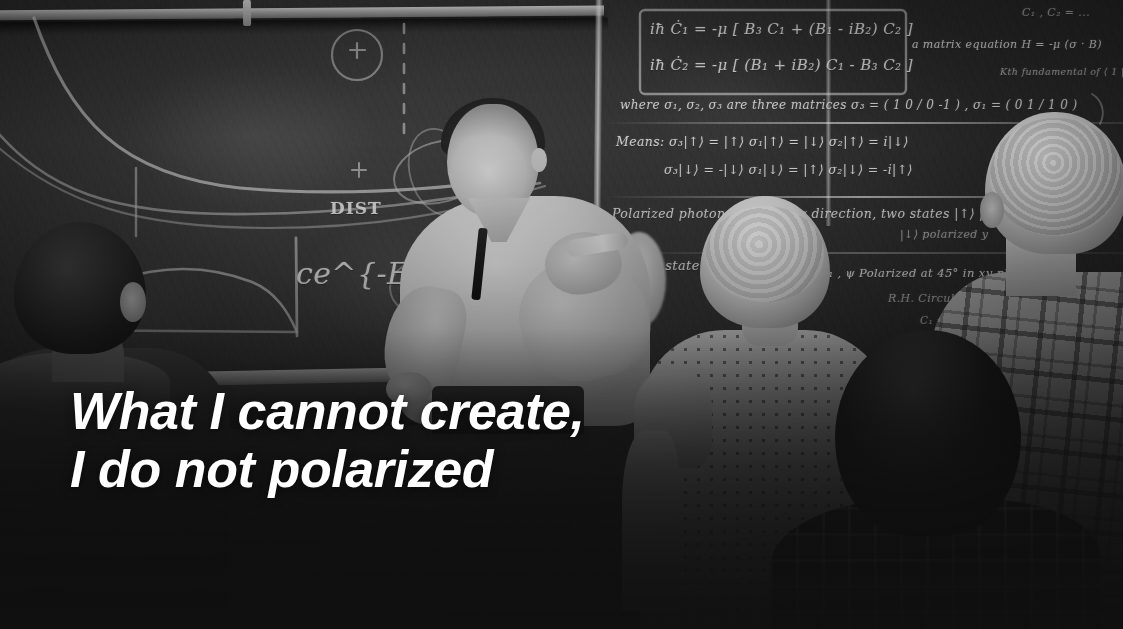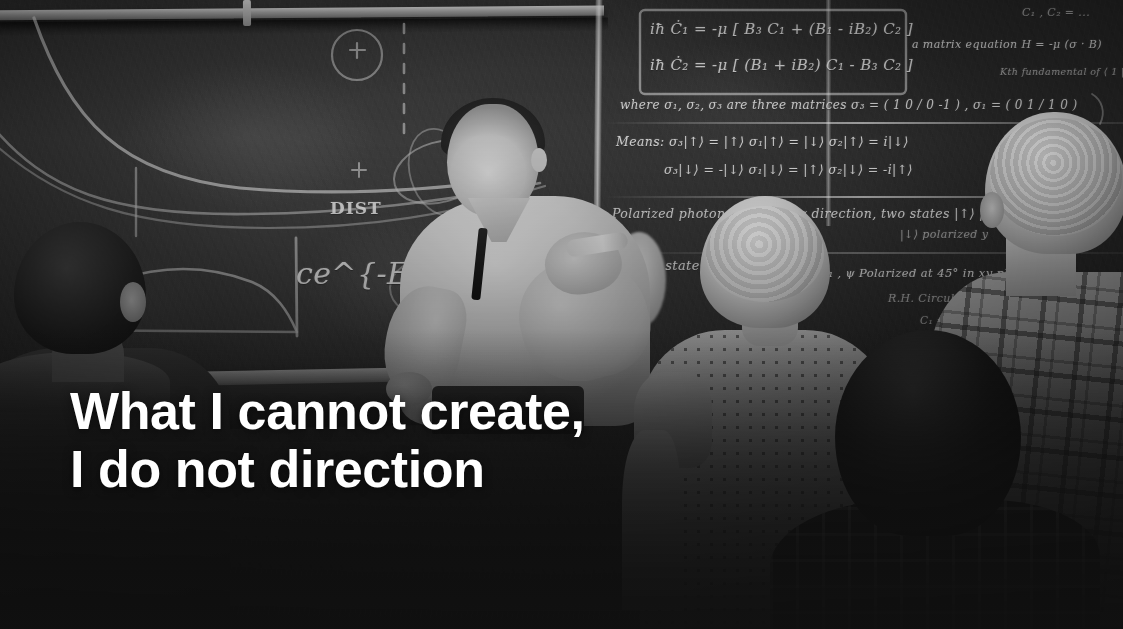--- a/index.html
+++ b/index.html
@@ -436,20 +436,21 @@
     background: linear-gradient(180deg, rgba(20,20,20,0) 0%, rgba(20,20,20,.55) 45%, rgba(18,18,18,.88) 100%);
     pointer-events: none;
   }
 
   
   .quote-block {
     position: absolute;
     left: 70px;
     top: 382px;
     width: 680px;
+    font-style: italic;
   }
   .quote-line {
     color: #ffffff;
     font-size: 52px;
     font-weight: 700;
     line-height: 1.12;
     letter-spacing: -0.4px;
     text-shadow: 0 2px 10px rgba(0,0,0,.55);
     margin: 0;
     white-space: nowrap;
@@ -593,16 +594,16 @@
       <div class="m1-ear"></div>
     </div>
 
   </div>
 
   <div class="vignette"></div>
   <div class="scrim-bottom"></div>
 
   <div class="quote-block">
     <p class="quote-line">What I cannot create,</p>
-    <p class="quote-line">I do not direction</p>
+    <p class="quote-line">I do not polarized</p>
   </div>
 
 </div>
 
 </body></html>

